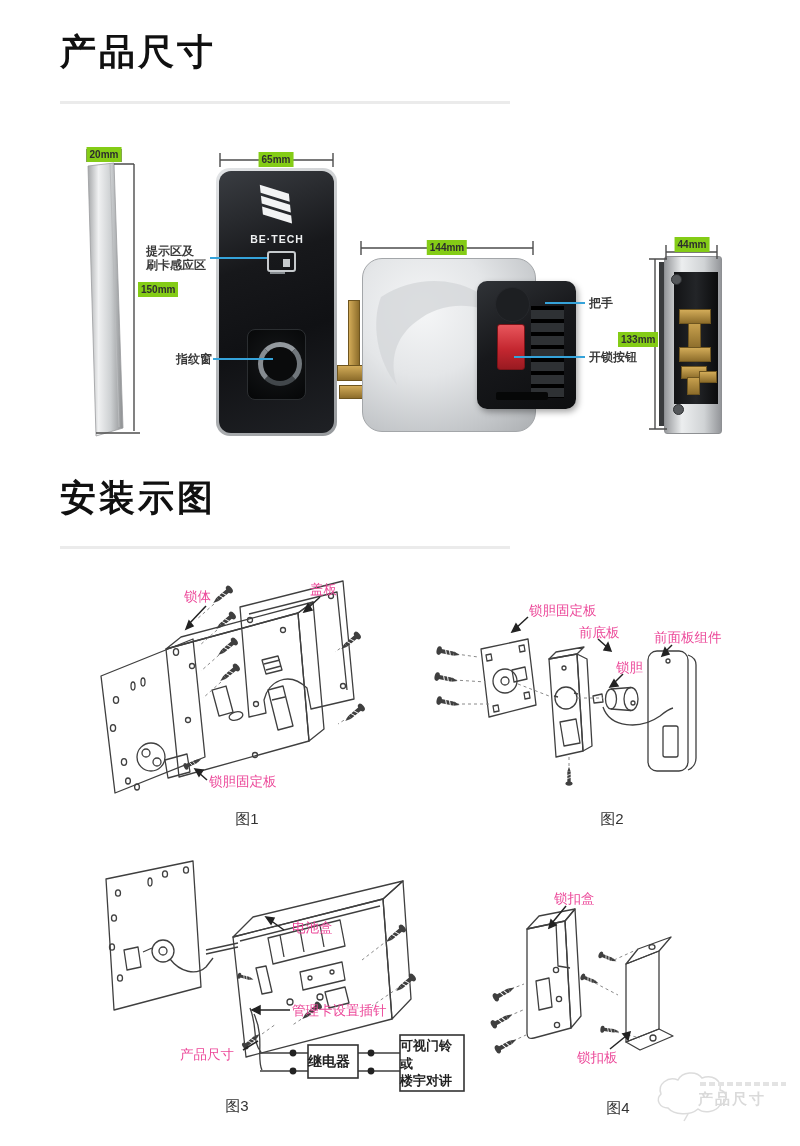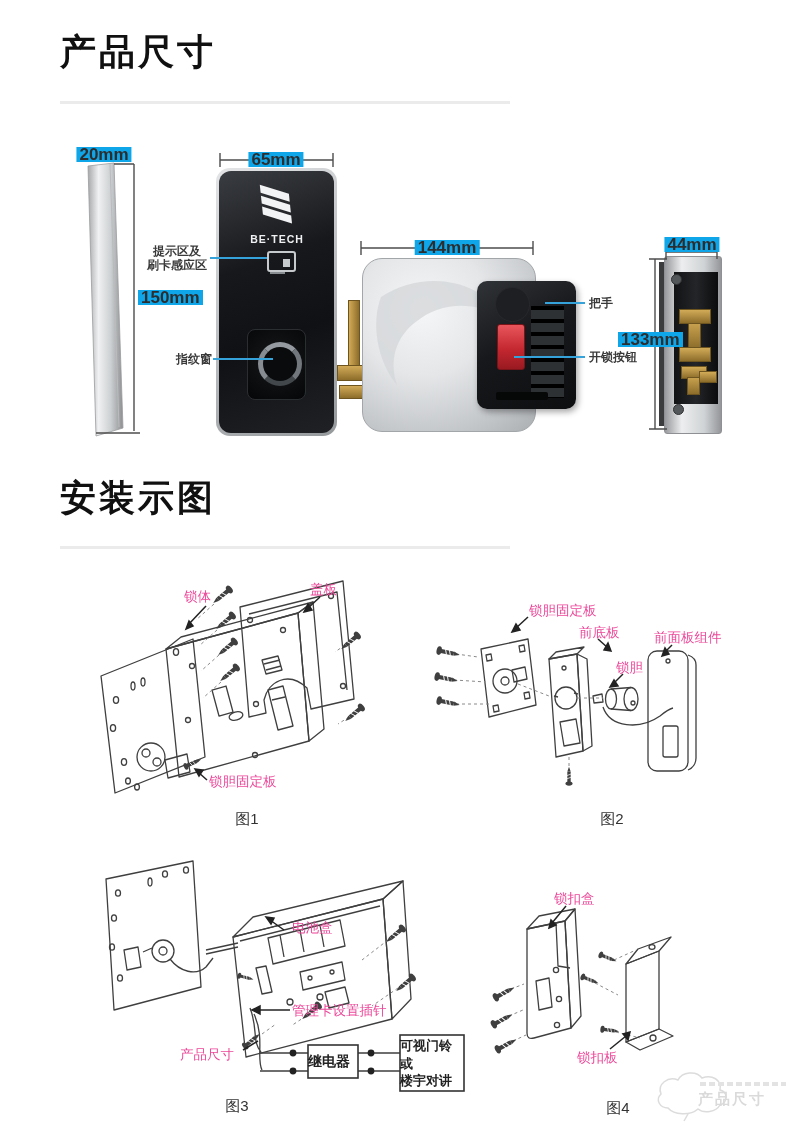--- a/index.html
+++ b/index.html
@@ -1,21 +1,21 @@
 <!DOCTYPE html>
 <html><head>
 <meta charset="utf-8">
 <style>
   html,body{margin:0;padding:0}
   body{width:800px;height:1146px;position:relative;background:#fff;
        font-family:"Liberation Sans","DejaVu Sans",sans-serif;overflow:hidden}
   .abs{position:absolute}
   .sec-title{font-size:36px;font-weight:700;color:#101010;letter-spacing:3px;line-height:1}
   .rule{height:3px;background:#ebebeb}
-  .dim{font-size:17px;font-weight:700;color:#2d2d2d;background:#0ea5e9;padding:0 3px;white-space:nowrap;line-height:15px}
+  .dim{font-size:10px;font-weight:700;color:#2d2d2d;background:#84cc16;padding:0 3px;white-space:nowrap;line-height:15px}
   .callout{font-size:12px;font-weight:700;color:#3a3a3a;white-space:nowrap;line-height:14px}
   .ilabel{font-size:13.5px;font-weight:400;color:#ec4899;white-space:nowrap}
   .caption{font-size:15px;font-weight:500;color:#333}
   .ctr{transform:translateX(-50%)}
   svg{display:block}
   .brand{font-size:10.5px;font-weight:700;color:#eef0f1;letter-spacing:1px;white-space:nowrap}
   .wm-cn{font-size:15px;font-weight:700;color:#dadada;letter-spacing:2px;white-space:nowrap}
   .wm-sub{width:86px;height:4px;background:repeating-linear-gradient(90deg,#e3e3e3 0 6px,transparent 6px 9px)}
   .boxlabel{font-size:13px;font-weight:600;color:#222;text-align:left;white-space:nowrap}
 </style>
@@ -287,27 +287,27 @@
       <polygon points="630,1032 623,1034 628,1040"></polygon>
   </g>
 
   <g fill="none" stroke="#dcdcdc" stroke-width="1.5">
     <path d="M668,1108 C660,1108 655,1100 661,1094 C657,1084 668,1076 678,1080 C682,1072 696,1070 702,1078 C712,1074 722,1080 720,1090 C728,1092 728,1102 720,1105 C716,1112 704,1114 698,1109 C690,1116 674,1115 668,1108 Z"></path>
     <path d="M688,1114 L684,1121"></path>
   </g>
 </svg>
 
 <div class="abs dim ctr" style="left:104px;top:147px">20mm</div>
-<div class="abs dim" style="left:138px;top:290px">150mm</div>
+<div class="abs dim" style="left:138px;top:282px">150mm</div>
 <div class="abs dim ctr" style="left:276px;top:152px">65mm</div>
 <div class="abs dim ctr" style="left:447px;top:240px">144mm</div>
 <div class="abs dim ctr" style="left:692px;top:237px">44mm</div>
 <div class="abs dim" style="left:618px;top:332px">133mm</div>
 
-<div class="abs callout" style="left:146px;top:244px;width:62px;text-align:center">
+<div class="abs callout" style="left:146px;top:244px;width:62px;text-align:left">
   <div>提示区及</div>
   <div>刷卡感应区</div>
 </div>
 <div class="abs callout" style="left:176px;top:352px">指纹窗</div>
 <div class="abs callout" style="left:589px;top:296px">把手</div>
 <div class="abs callout" style="left:589px;top:350px">开锁按钮</div>
 
 <div class="abs sec-title" style="left:60px;top:480px">安装示图</div>
 <div class="abs rule" style="left:60px;top:546px;width:450px"></div>
 

